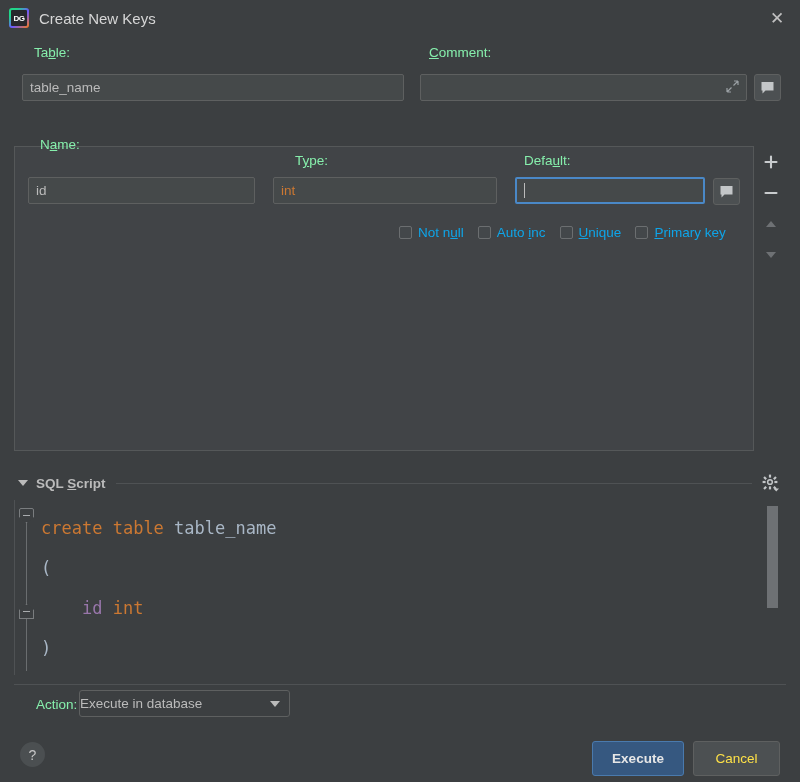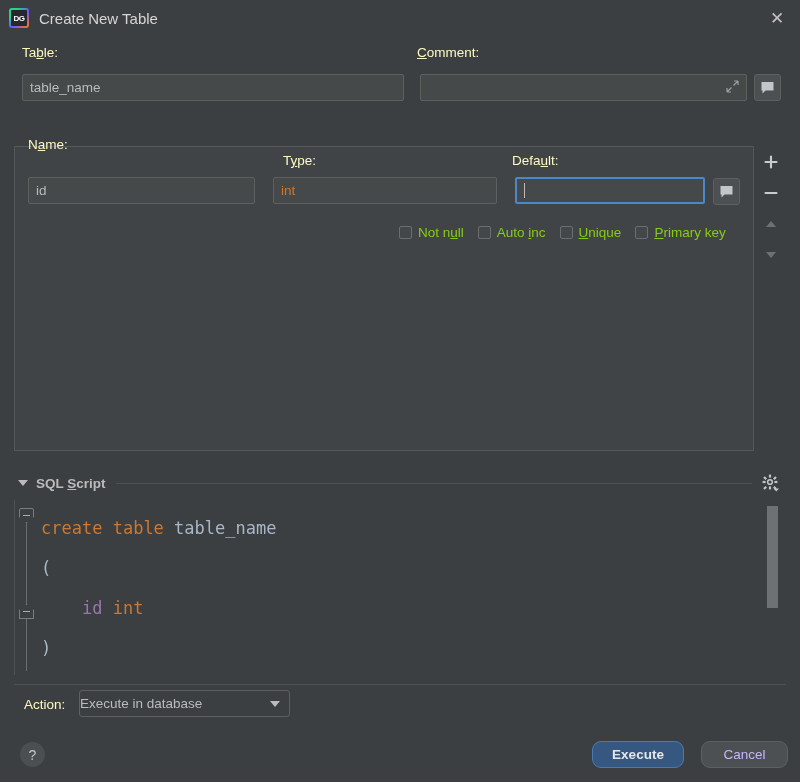--- a/index.html
+++ b/index.html
@@ -36,21 +36,21 @@
   .title-text {
     margin-left: 10px; font-size: 15px; color: #d6d6d6;
   }
   .close-btn {
     position: absolute; right: 0; top: 0; width: 46px; height: 36px;
     display: flex; align-items: center; justify-content: center;
     font-size: 17px; color: #c0c0c0; cursor: pointer; line-height: 1;
   }
 
   
-  .lbl { font-size: 13.5px; color: #fef9c3; }
+  .lbl { font-size: 13.5px; color: #86efac; margin-left: 12px; }
   .u { text-decoration: underline; }
 
   .field {
     background: #45494a; border: 1px solid #5e6060; border-radius: 2px;
     height: 27px; display: flex; align-items: center; padding: 0 7px;
     font-size: 13.5px; color: #bbbbbb; position: relative;
   }
   .field.focused { border: 2px solid #4a88c7; background: #45494a; }
   .sq-btn {
     width: 27px; height: 27px; background: #4c5052; border: 1px solid #5e6060;
@@ -102,21 +102,21 @@
   .caret {
     width: 1px; height: 15px; background: #bbbbbb; animation: blink 1.06s step-end infinite;
   }
   @keyframes blink { 50% { opacity: 0; } }
 
   .checks { position: absolute; left: 399px; top: 225px; display: flex; gap: 14px; align-items: center; }
   .chk { display: flex; align-items: center; gap: 6px; cursor: pointer; }
   .chk-box {
     width: 13px; height: 13px; background: #43474a; border: 1px solid #6b6e70; border-radius: 2px;
   }
-  .chk-lbl { font-size: 13.5px; color: #84cc16; }
+  .chk-lbl { font-size: 13.5px; color: #0ea5e9; }
 
   
   .sql-header {
     position: absolute; left: 18px; top: 473px; width: 764px; height: 20px;
     display: flex; align-items: center; font-weight: bold;
   }
   .tri-down {
     width: 0; height: 0; border-left: 5px solid transparent; border-right: 5px solid transparent;
     border-top: 6px solid #bbbbbb; margin-right: 8px; cursor: pointer;
   }
@@ -176,40 +176,40 @@
     position: absolute; right: 9px; top: 50%; transform: translateY(-50%);
     width: 0; height: 0; border-left: 5px solid transparent; border-right: 5px solid transparent;
     border-top: 6px solid #bbbbbb;
   }
   .help-btn {
     position: absolute; left: 20px; top: 742px; width: 25px; height: 25px;
     border-radius: 50%; background: #4b4f51; display: flex; align-items: center;
     justify-content: center; font-size: 14px; color: #c6c6c6; cursor: pointer;
   }
   .btn {
-    position: absolute; height: 27px; border-radius: 9px; font-size: 13.5px;
+    position: absolute; height: 35px; border-radius: 3px; font-size: 13.5px;
     display: flex; align-items: center; justify-content: center; cursor: pointer;
   }
   #executeBtn {
     left: 592px; top: 741px; width: 92px;
     background: #365880; border: 1px solid #4a7aad; color: #e6e6e6; font-weight: bold;
   }
   #cancelBtn {
     left: 693px; top: 741px; width: 87px;
-    background: #4c5052; border: 1px solid #5e6060; color: #c4b5fd; margin-left: 8px;
+    background: #4c5052; border: 1px solid #5e6060; color: #fde047;
   }
 </style>
 </head>
 <body>
 
 <div class="dialog">
 
   <div class="titlebar">
     <div class="dg-logo"></div>
-    <div class="title-text">Create New Table</div>
+    <div class="title-text">Create New Keys</div>
     <div class="close-btn">✕</div>
   </div>
 
   <div class="lbl" id="tableLabel">Ta<span class="u">b</span>le:</div>
   <div class="field" id="tableField">
     <span>table_name</span>
   </div>
 
   <div class="lbl" id="commentLabel"><span class="u">C</span>omment:</div>
   <div class="field" id="commentField">

